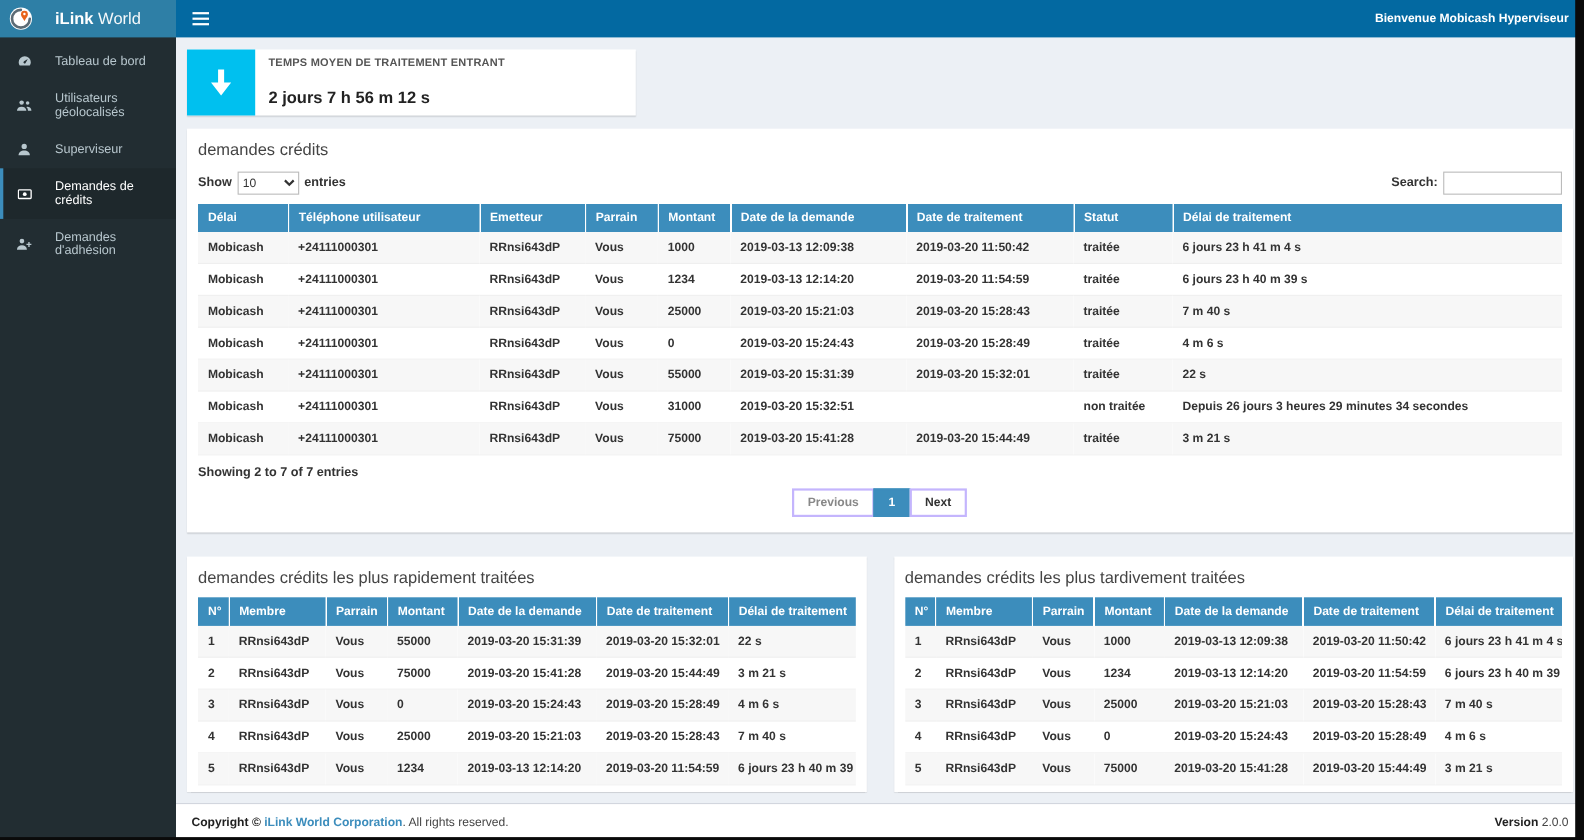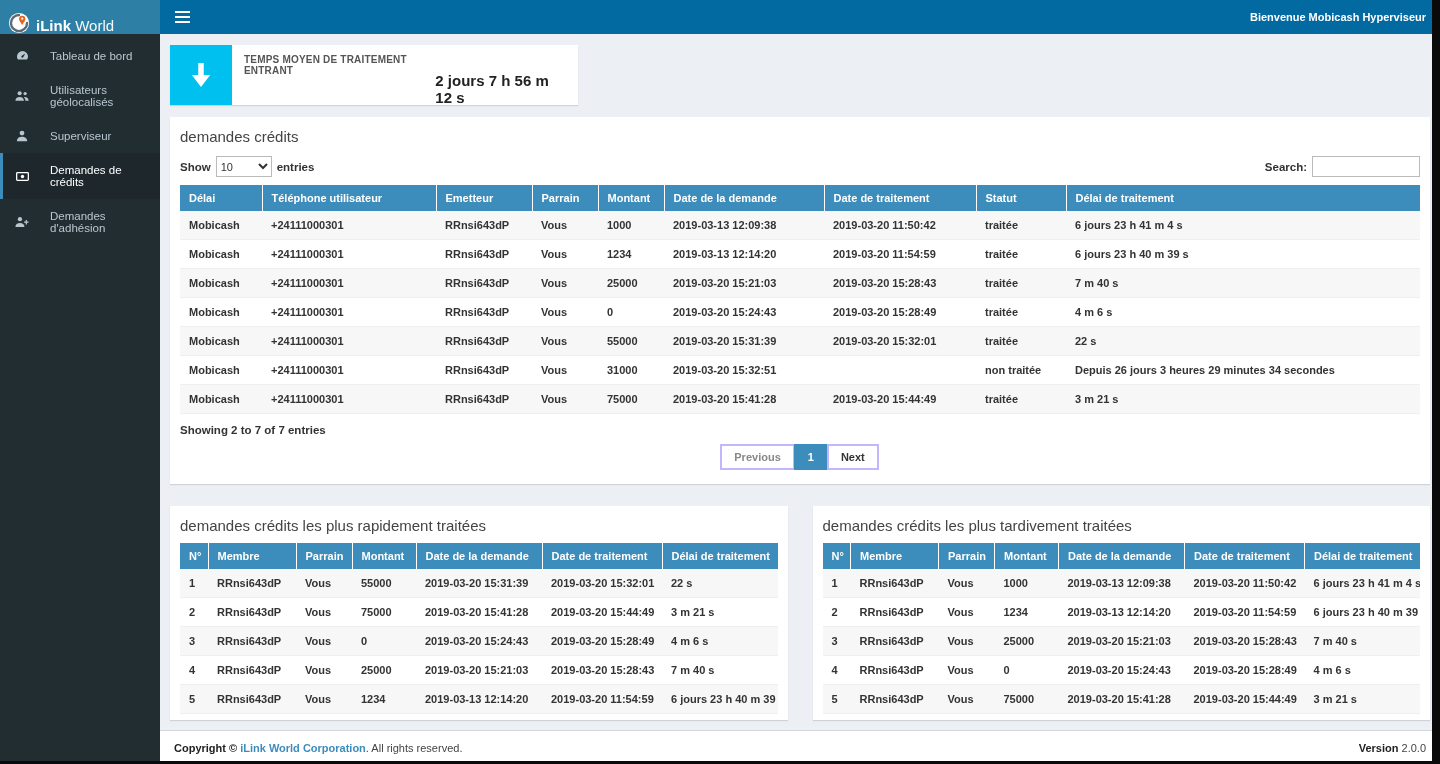--- a/index.html
+++ b/index.html
@@ -1,40 +1,40 @@
 <!DOCTYPE html>
 <html><head>
 <meta charset="utf-8">
 <style>
   *{box-sizing:border-box;margin:0;padding:0}
   html,body{width:1440px;height:764px;overflow:hidden}
   body{font-family:"Liberation Sans","DejaVu Sans",sans-serif;background:#ecf0f5;position:relative}
 
   
   .sidebar{position:absolute;left:0;top:0;bottom:0;width:160px;background:#222d32;z-index:5}
-  .logo{height:34px;background:#2e7fa6;display:flex;align-items:flex-end;gap:6px;padding:0 8px;cursor:pointer}
+  .logo{height:34px;background:#2e7fa6;display:flex;align-items:center;gap:20px;padding:0 8px;cursor:pointer}
   .logo-text{color:#fff;font-size:15px;white-space:nowrap}
   .logo-text b{font-weight:700}
   .logo-text .light{font-weight:400;opacity:.95}
   .nav{padding-top:4px}
   .nav-item{display:flex;align-items:center;gap:20px;padding:11px 8px 11px 11px;color:#b8c7ce;font-size:11.5px;font-weight:400;border-left:3px solid transparent;cursor:pointer}
   .nav-item.active{background:#1e282c;color:#fff;border-left-color:#3c8dbc}
   .nav-icon{width:16px;display:inline-flex;justify-content:center;flex:0 0 16px}
 
   
   .topbar{position:absolute;left:160px;right:0;top:0;height:34px;background:#0369a1;display:flex;align-items:center;justify-content:space-between;z-index:4}
   .hamburger{width:44px;height:34px;display:flex;flex-direction:column;justify-content:center;align-items:center;gap:3px;cursor:pointer}
   .hamburger i{display:block;width:15px;height:2px;background:#fff}
   .welcome{color:#fff;font-size:11px;font-weight:700;padding-right:14px}
 
   
   .content{position:absolute;left:160px;right:0;top:34px;bottom:0;padding:11px 10px;overflow:hidden}
   .info-box{width:408px;height:60px;background:#fff;display:flex;box-shadow:0 1px 1px rgba(0,0,0,.12)}
   .info-icon{width:62px;flex:0 0 62px;background:#00c0ef;display:flex;align-items:center;justify-content:center}
-  .info-body{padding:9px 12px;display:flex;flex-direction:row;justify-content:center}
+  .info-body{padding:9px 12px;display:flex;flex-direction:column;justify-content:center}
   .info-label{font-size:10px;font-weight:700;color:#555;text-transform:uppercase;letter-spacing:.2px}
   .info-value{font-size:15px;font-weight:700;color:#222;margin-top:18px}
 
   .panel{background:#fff;box-shadow:0 1px 1px rgba(0,0,0,.12);margin-top:12px}
   .panel-title{font-size:15px;color:#444;padding:11px 10px 9px}
   .table-controls{display:flex;justify-content:space-between;align-items:center;padding:2px 10px 8px;font-size:11.5px;font-weight:700;color:#333}
   .length select{margin:0 5px;font-size:11px;border:1px solid #bbb;background:#fff;height:21px;width:56px;color:#333}
   .search input{margin-left:5px;width:108px;height:21px;border:1px solid #bbb;padding:0 4px;font-size:11px}
   .table-wrap{padding:0 10px}
   table.data{width:100%;border-collapse:collapse;font-size:11px;color:#333;table-layout:fixed}

